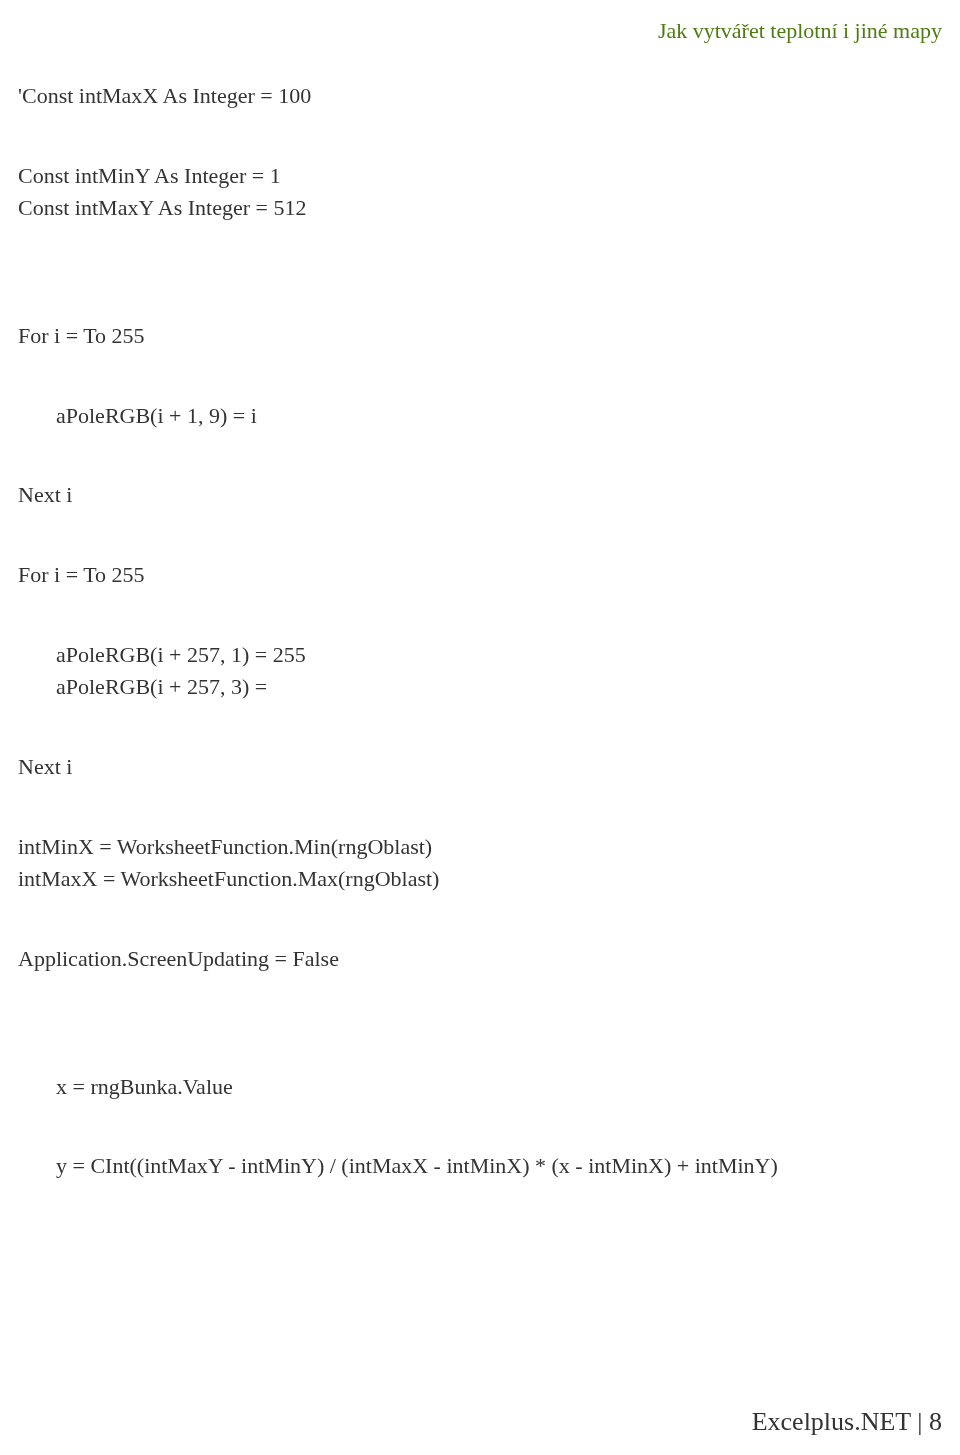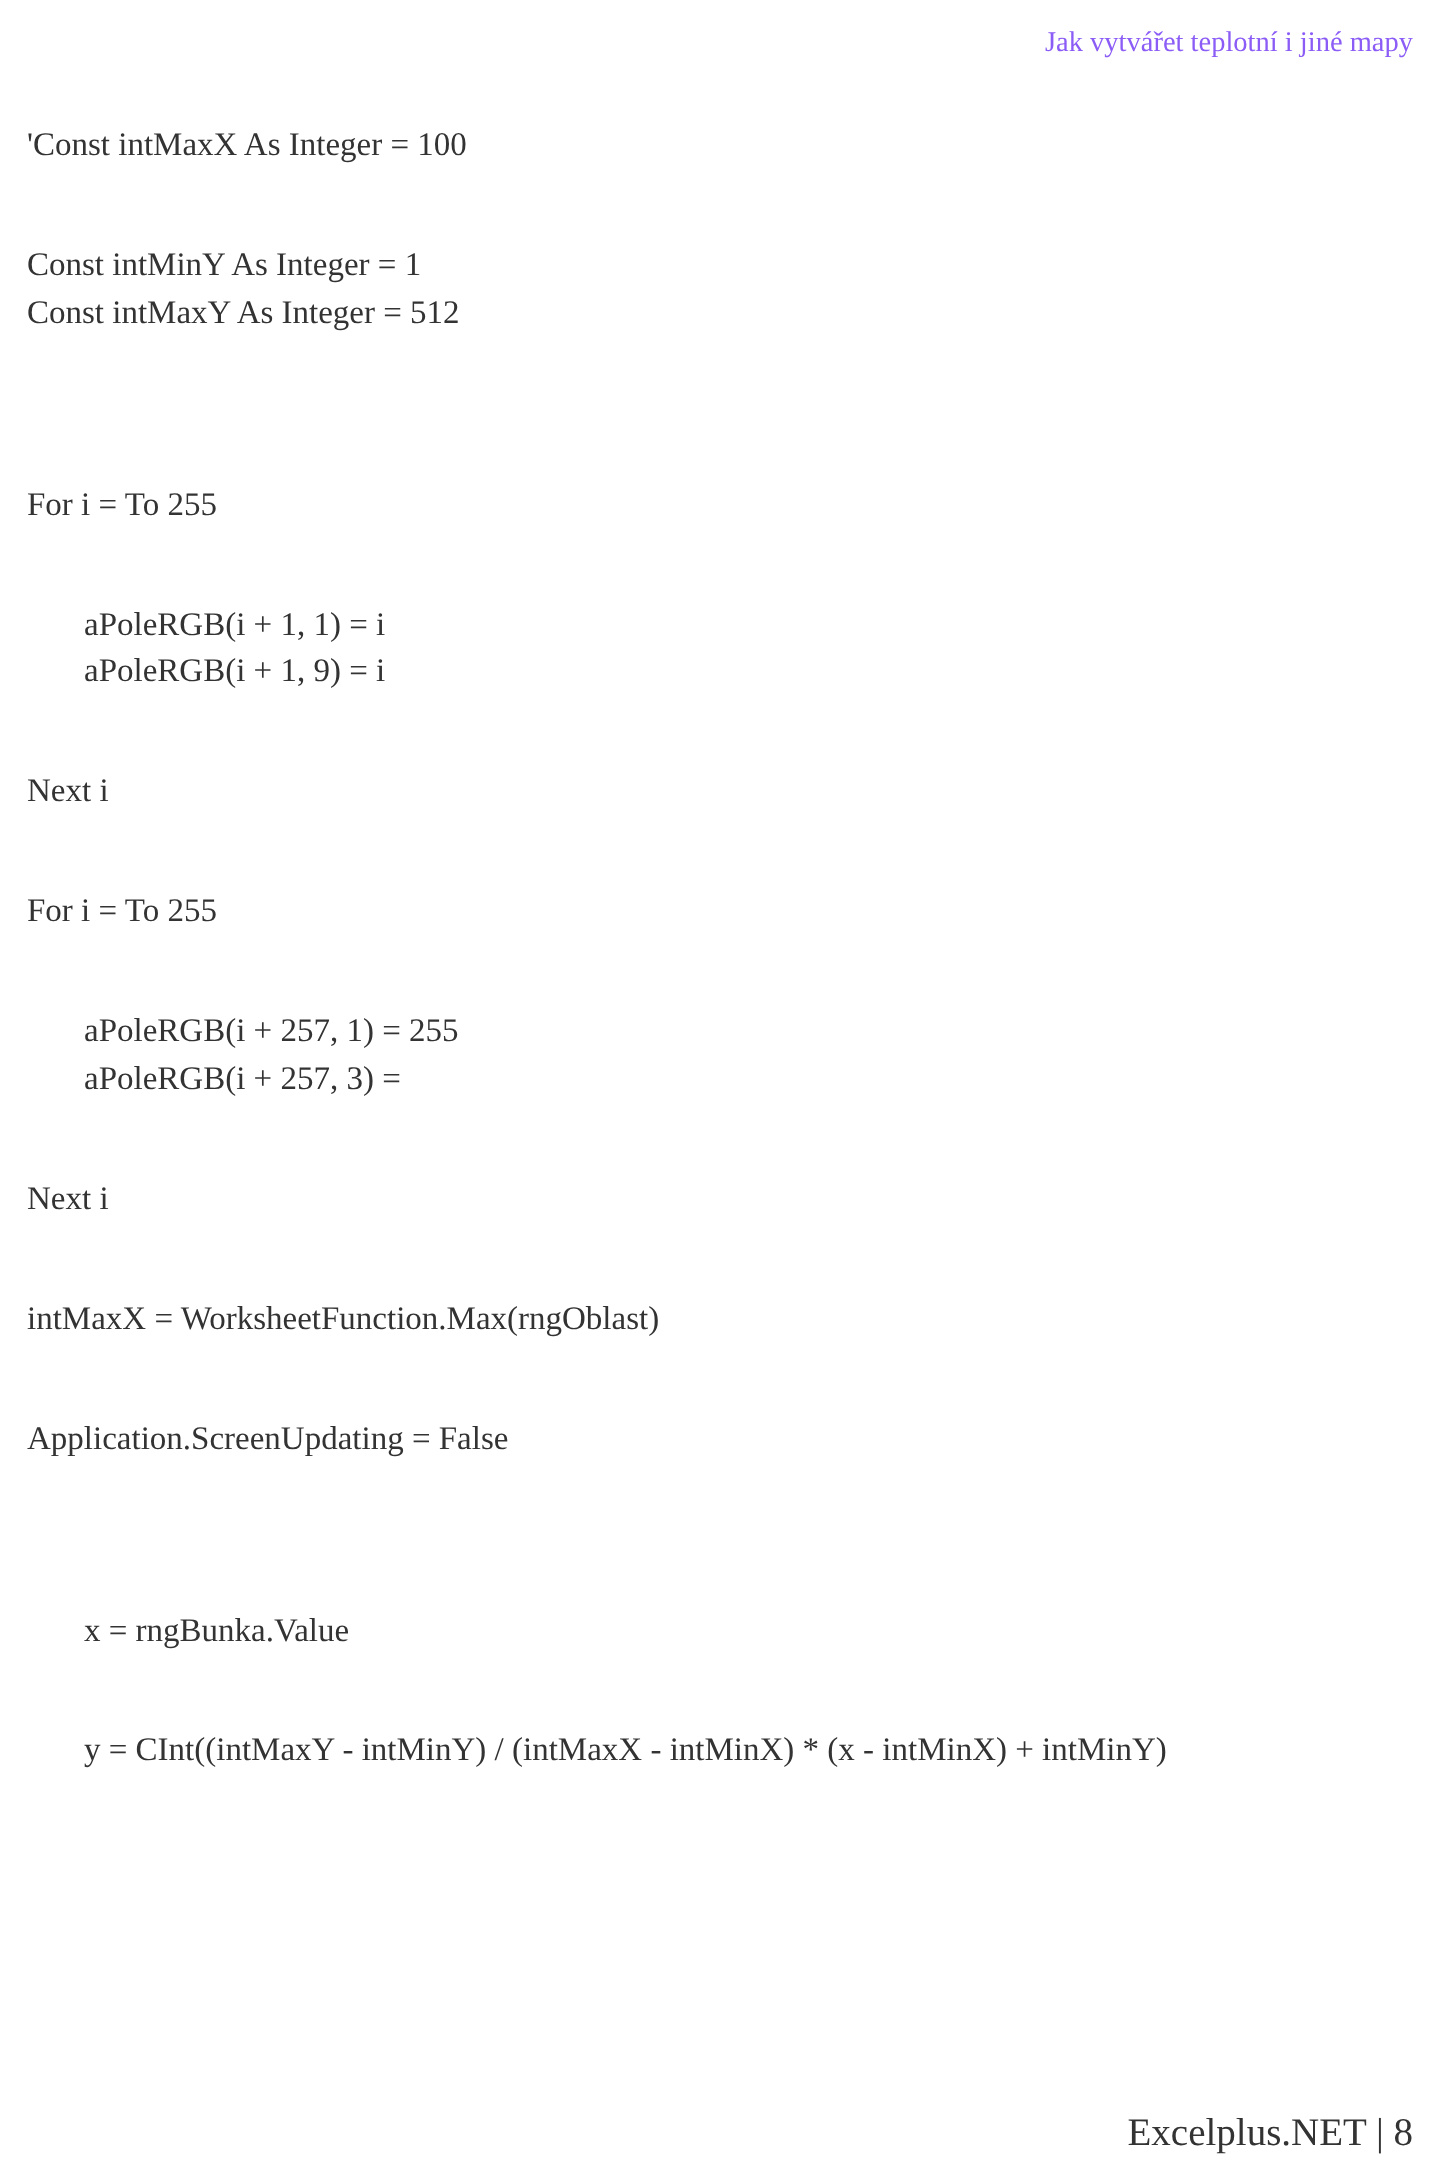--- a/index.html
+++ b/index.html
@@ -8,22 +8,22 @@
     height: 1455px;
     background: #ffffff;
     font-family: Georgia, 'Times New Roman', serif;
     color: #333333;
     position: relative;
   }
   .header {
     position: absolute;
     top: 18px;
     right: 18px;
-    font-size: 19px;
-    color: #8b5cf6;
+    font-size: 22px;
+    color: #4d7c0f;
   }
   .content {
     position: absolute;
     top: 80px;
     left: 18px;
     right: 18px;
     font-size: 22px;
     line-height: 1.45;
     color: #333333;
   }
@@ -47,32 +47,32 @@
 
 <div class="content">
   <span class="line">'Const intMaxX As Integer = 100</span>
   <div class="blank-big"></div>
   <span class="line">Const intMinY As Integer = 1</span>
   <span class="line">Const intMaxY As Integer = 512</span>
   <div class="blank-big"></div>
   <div class="blank-big"></div>
   <span class="line">For i =  To 255</span>
   <div class="blank-big"></div>
-  <span class="line indent">aPoleRGB(i + 1, 1) = i</span>
   <span class="line indent">aPoleRGB(i + 1, 9) = i</span>
   <div class="blank-big"></div>
   <span class="line">Next i</span>
   <div class="blank-big"></div>
   <span class="line">For i =  To 255</span>
   <div class="blank-big"></div>
   <span class="line indent">aPoleRGB(i + 257, 1) = 255</span>
   <span class="line indent">aPoleRGB(i + 257, 3) =</span>
   <div class="blank-big"></div>
   <span class="line">Next i</span>
   <div class="blank-big"></div>
+  <span class="line">intMinX = WorksheetFunction.Min(rngOblast)</span>
   <span class="line">intMaxX = WorksheetFunction.Max(rngOblast)</span>
   <div class="blank-big"></div>
   <span class="line">Application.ScreenUpdating = False</span>
   <div class="blank-big"></div>
   <div class="blank-big"></div>
   <span class="line indent">x = rngBunka.Value</span>
   <div class="blank-big"></div>
   <span class="line indent">y = CInt((intMaxY - intMinY) / (intMaxX - intMinX) * (x - intMinX) + intMinY)</span>
   <div class="blank-big"></div>
   <div class="blank-big"></div>

